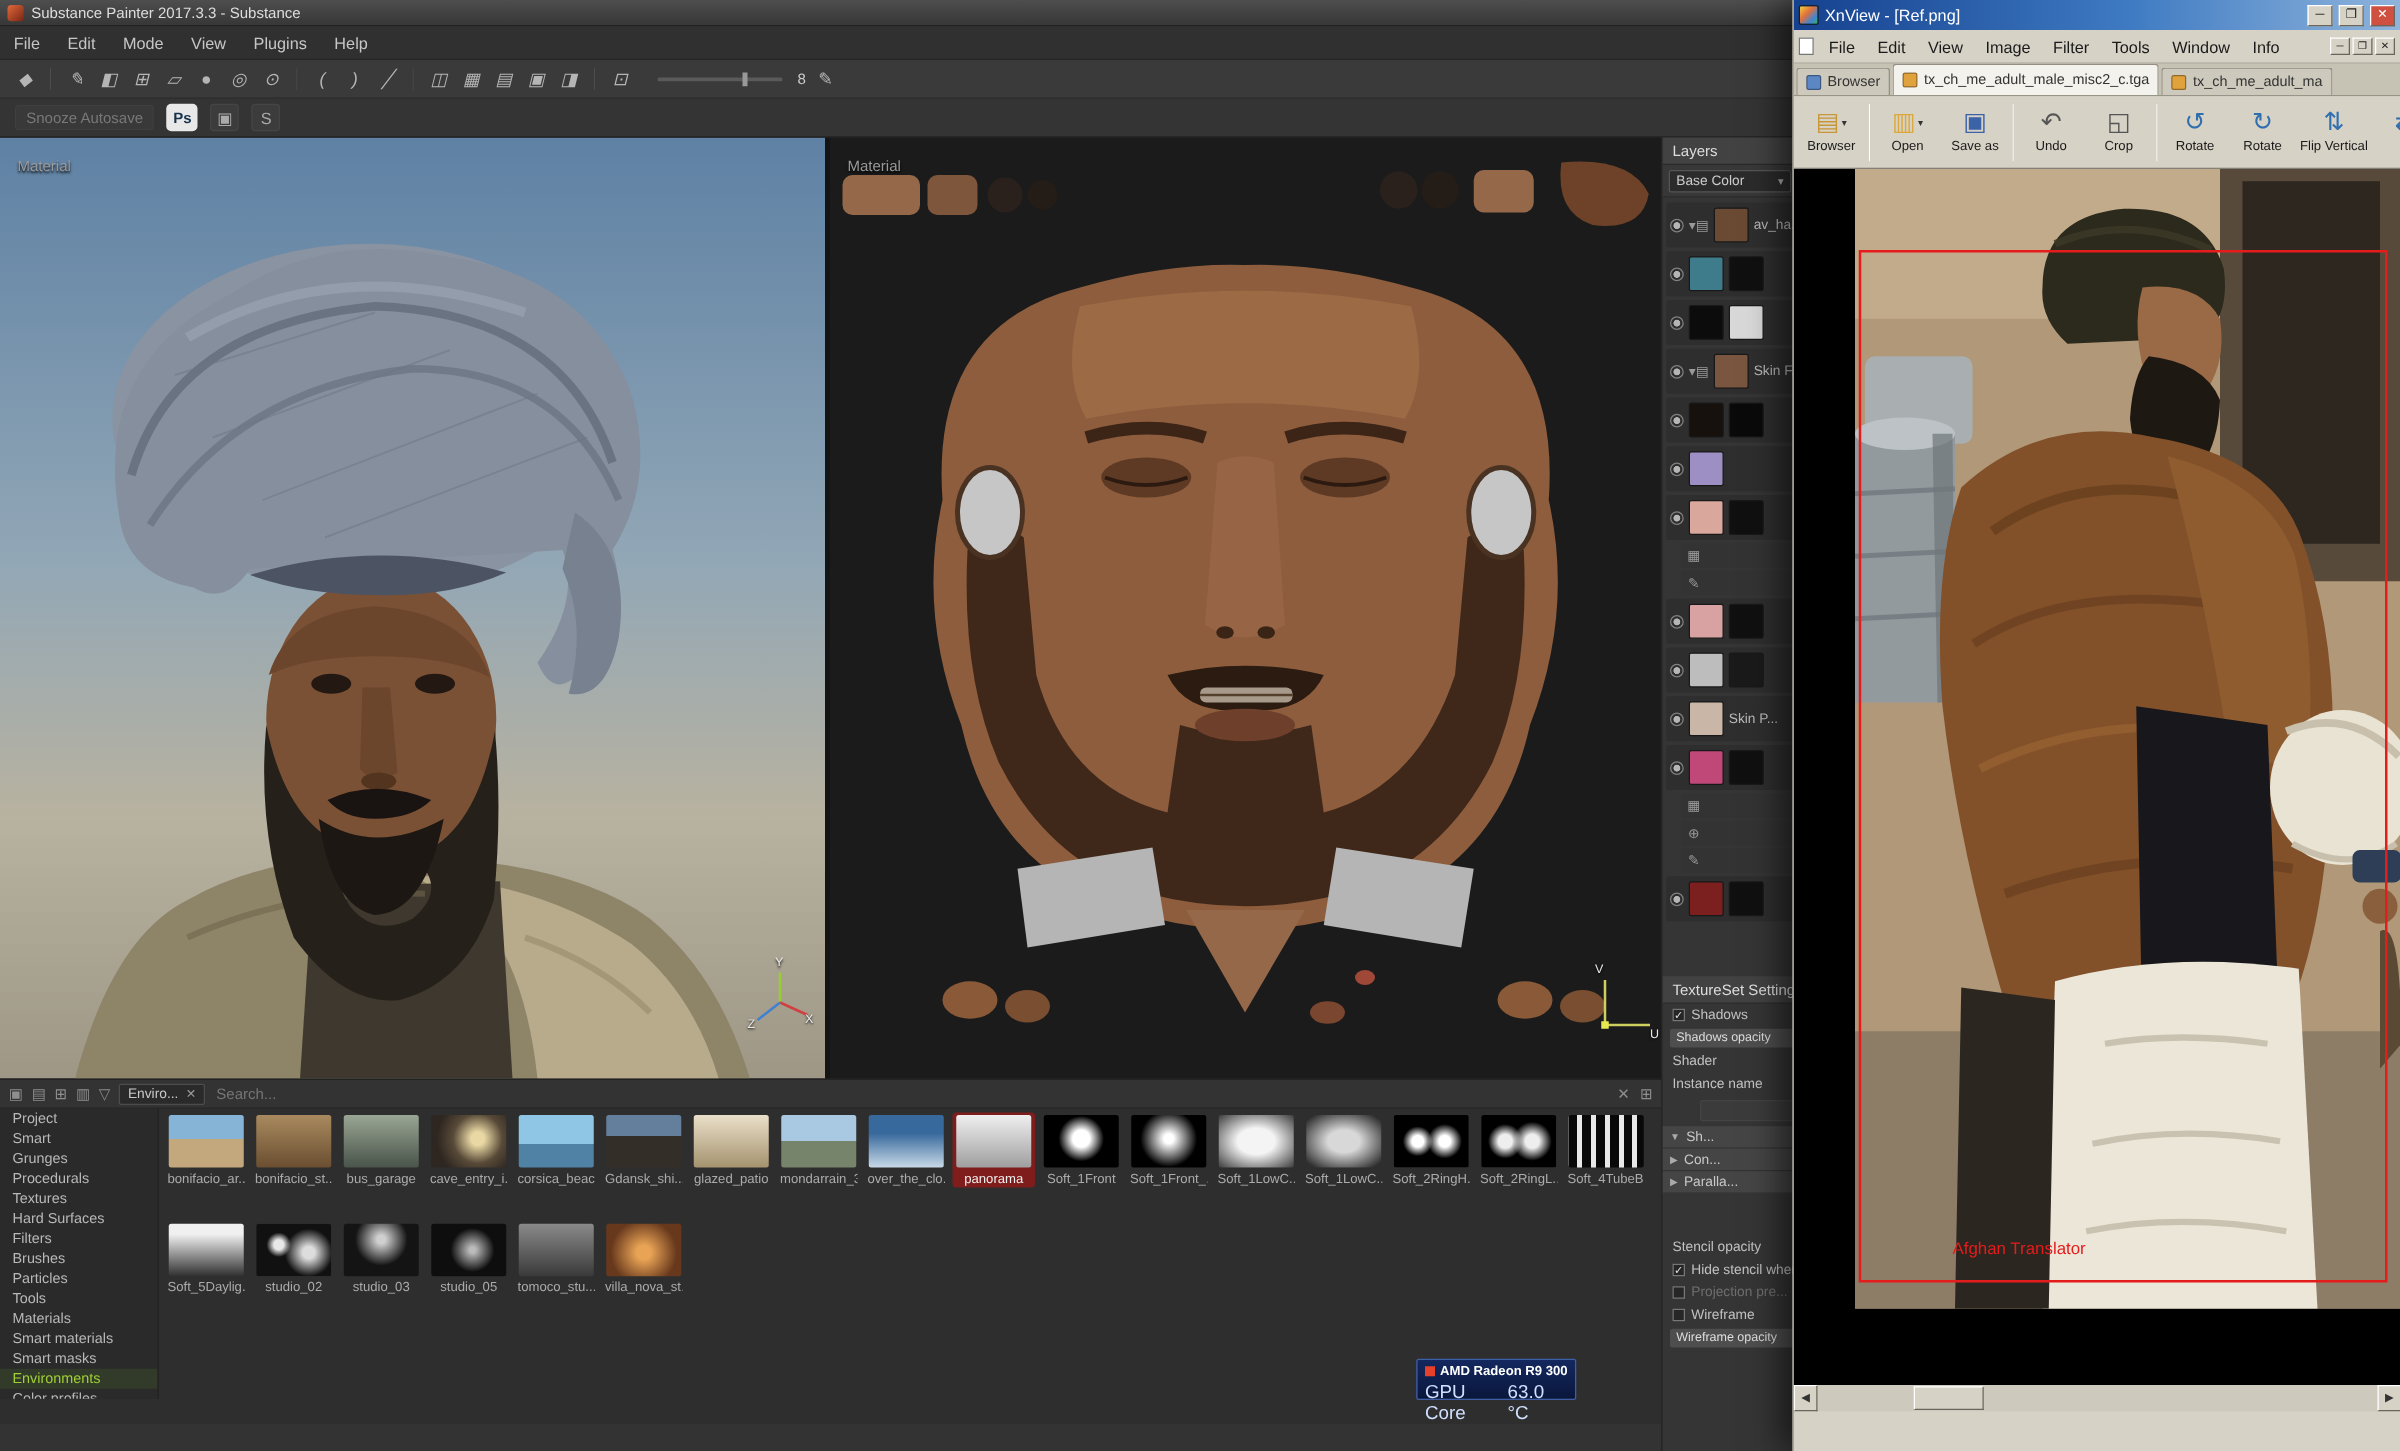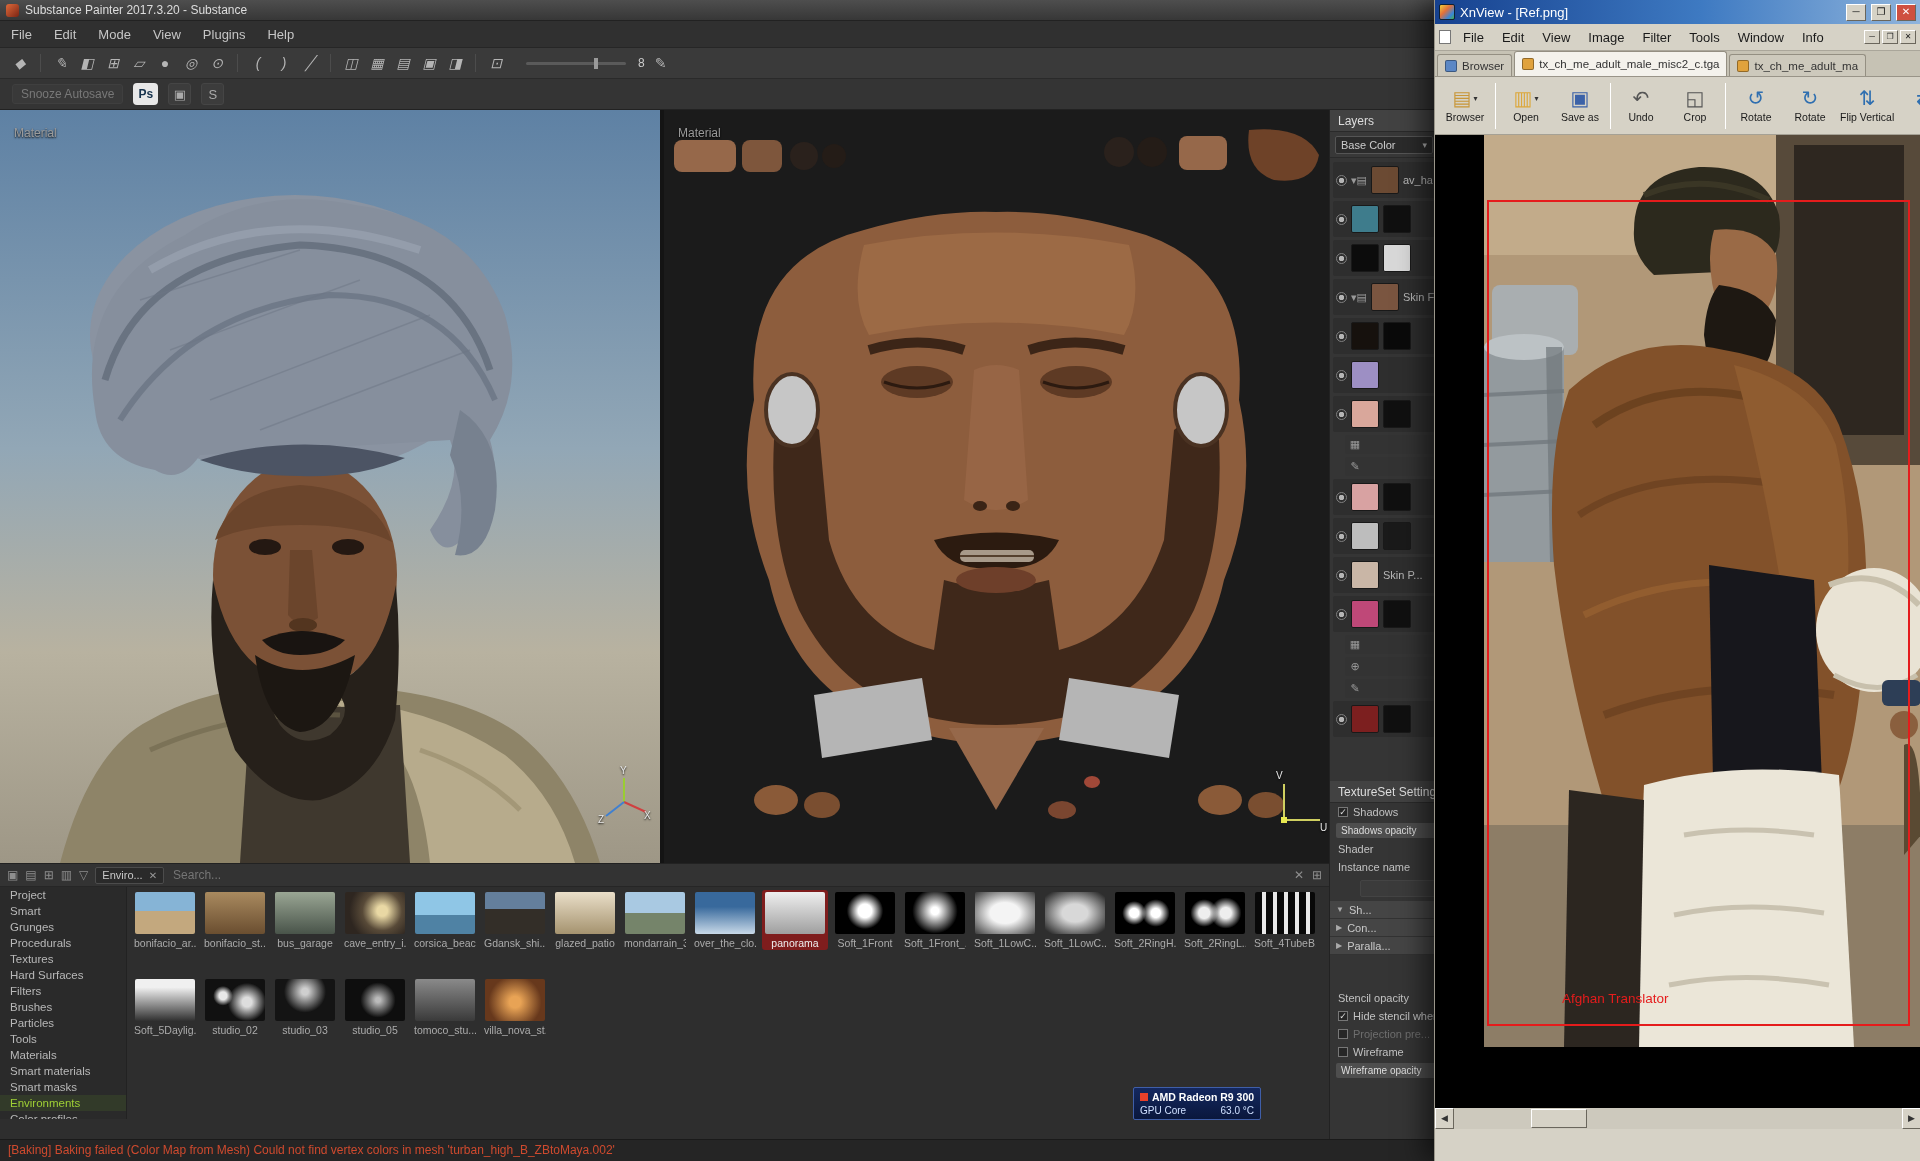--- a/index.html
+++ b/index.html
@@ -96,21 +96,21 @@
   .env-cell.selected { background:#7f1d1d; }
   .env-img { width:60px; height:42px; border-radius:2px; background:#555; margin:0 auto; }
   .env-label { font-size:10.5px; color:#ababab; text-align:center; white-space:nowrap; overflow:hidden; margin-top:3px; }
   .env-cell.selected .env-label { color:#eee; }
 
   #gpu-badge { position:absolute; left:1133px; top:1087px; width:128px; height:33px;
     background:linear-gradient(#14285f,#0a173c); border:1px solid #3f5ea8; border-radius:2px;
     z-index:3; padding:3px 6px; color:#fff; }
   .gpu-line1 { display:flex; align-items:center; gap:4px; font-size:10.5px; font-weight:bold; white-space:nowrap; }
   .amd-mark { width:8px; height:8px; background:#e8402a; flex:none; }
-  .gpu-line2 { display:flex; justify-content:space-between; font-size:10px; color:#cfe0ff; margin-top:2px; }
+  .gpu-line2 { display:flex; justify-content:space-between; font-size:15px; color:#cfe0ff; margin-top:2px; }
 
   #sp-status { position:absolute; left:0; top:1139px; width:1920px; height:22px; background:#252525;
     border-top:1px solid #1a1a1a; color:#cf4a2e; font-size:12px; line-height:21px; padding-left:8px; }
 
   
   #xn { position:absolute; left:1434px; top:0; width:486px; height:1161px; background:#d6d2c6; z-index:10;
     box-shadow:-10px 0 24px rgba(0,0,0,.55); overflow:hidden; border-left:1px solid #9a968a; }
   #xn-title { height:24px; background:linear-gradient(90deg,#16418f,#3e7ac2 55%,#8fb4dc);
     display:flex; align-items:center; gap:5px; padding:0 4px; }
   .xn-appicon { width:16px; height:16px; border-radius:2px; flex:none;
@@ -157,21 +157,21 @@
 </style>
 </head>
 <body>
 
 <div id="screen">
 
   <div id="sp">
 
     <div id="sp-title">
       <span class="sp-appicon"></span>
-      <span>Substance Painter 2017.3.20 - Substance</span>
+      <span>Substance Painter 2017.3.3 - Substance</span>
     </div>
 
     <div id="sp-menubar">
 
         <span class="menu-item">File</span>
 
         <span class="menu-item">Edit</span>
 
         <span class="menu-item">Mode</span>
 
@@ -779,23 +779,20 @@
       <div class="gpu-line1">
         <span class="amd-mark"></span>
         <span>AMD Radeon R9 300</span>
       </div>
       <div class="gpu-line2">
         <span>GPU Core</span>
         <span>63.0 °C</span>
       </div>
     </div>
 
-    <div id="sp-status">
-      <span>[Baking] Baking failed (Color Map from Mesh) Could not find vertex colors in mesh 'turban_high_B_ZBtoMaya.002'</span>
-    </div>
   </div>
 
   <div id="xn">
 
     <div id="xn-title">
       <span class="xn-appicon"></span>
       <span class="t">XnView - [Ref.png]</span>
       <span class="xn-winbtn">─</span>
       <span class="xn-winbtn">❐</span>
       <span class="xn-winbtn close">✕</span>

